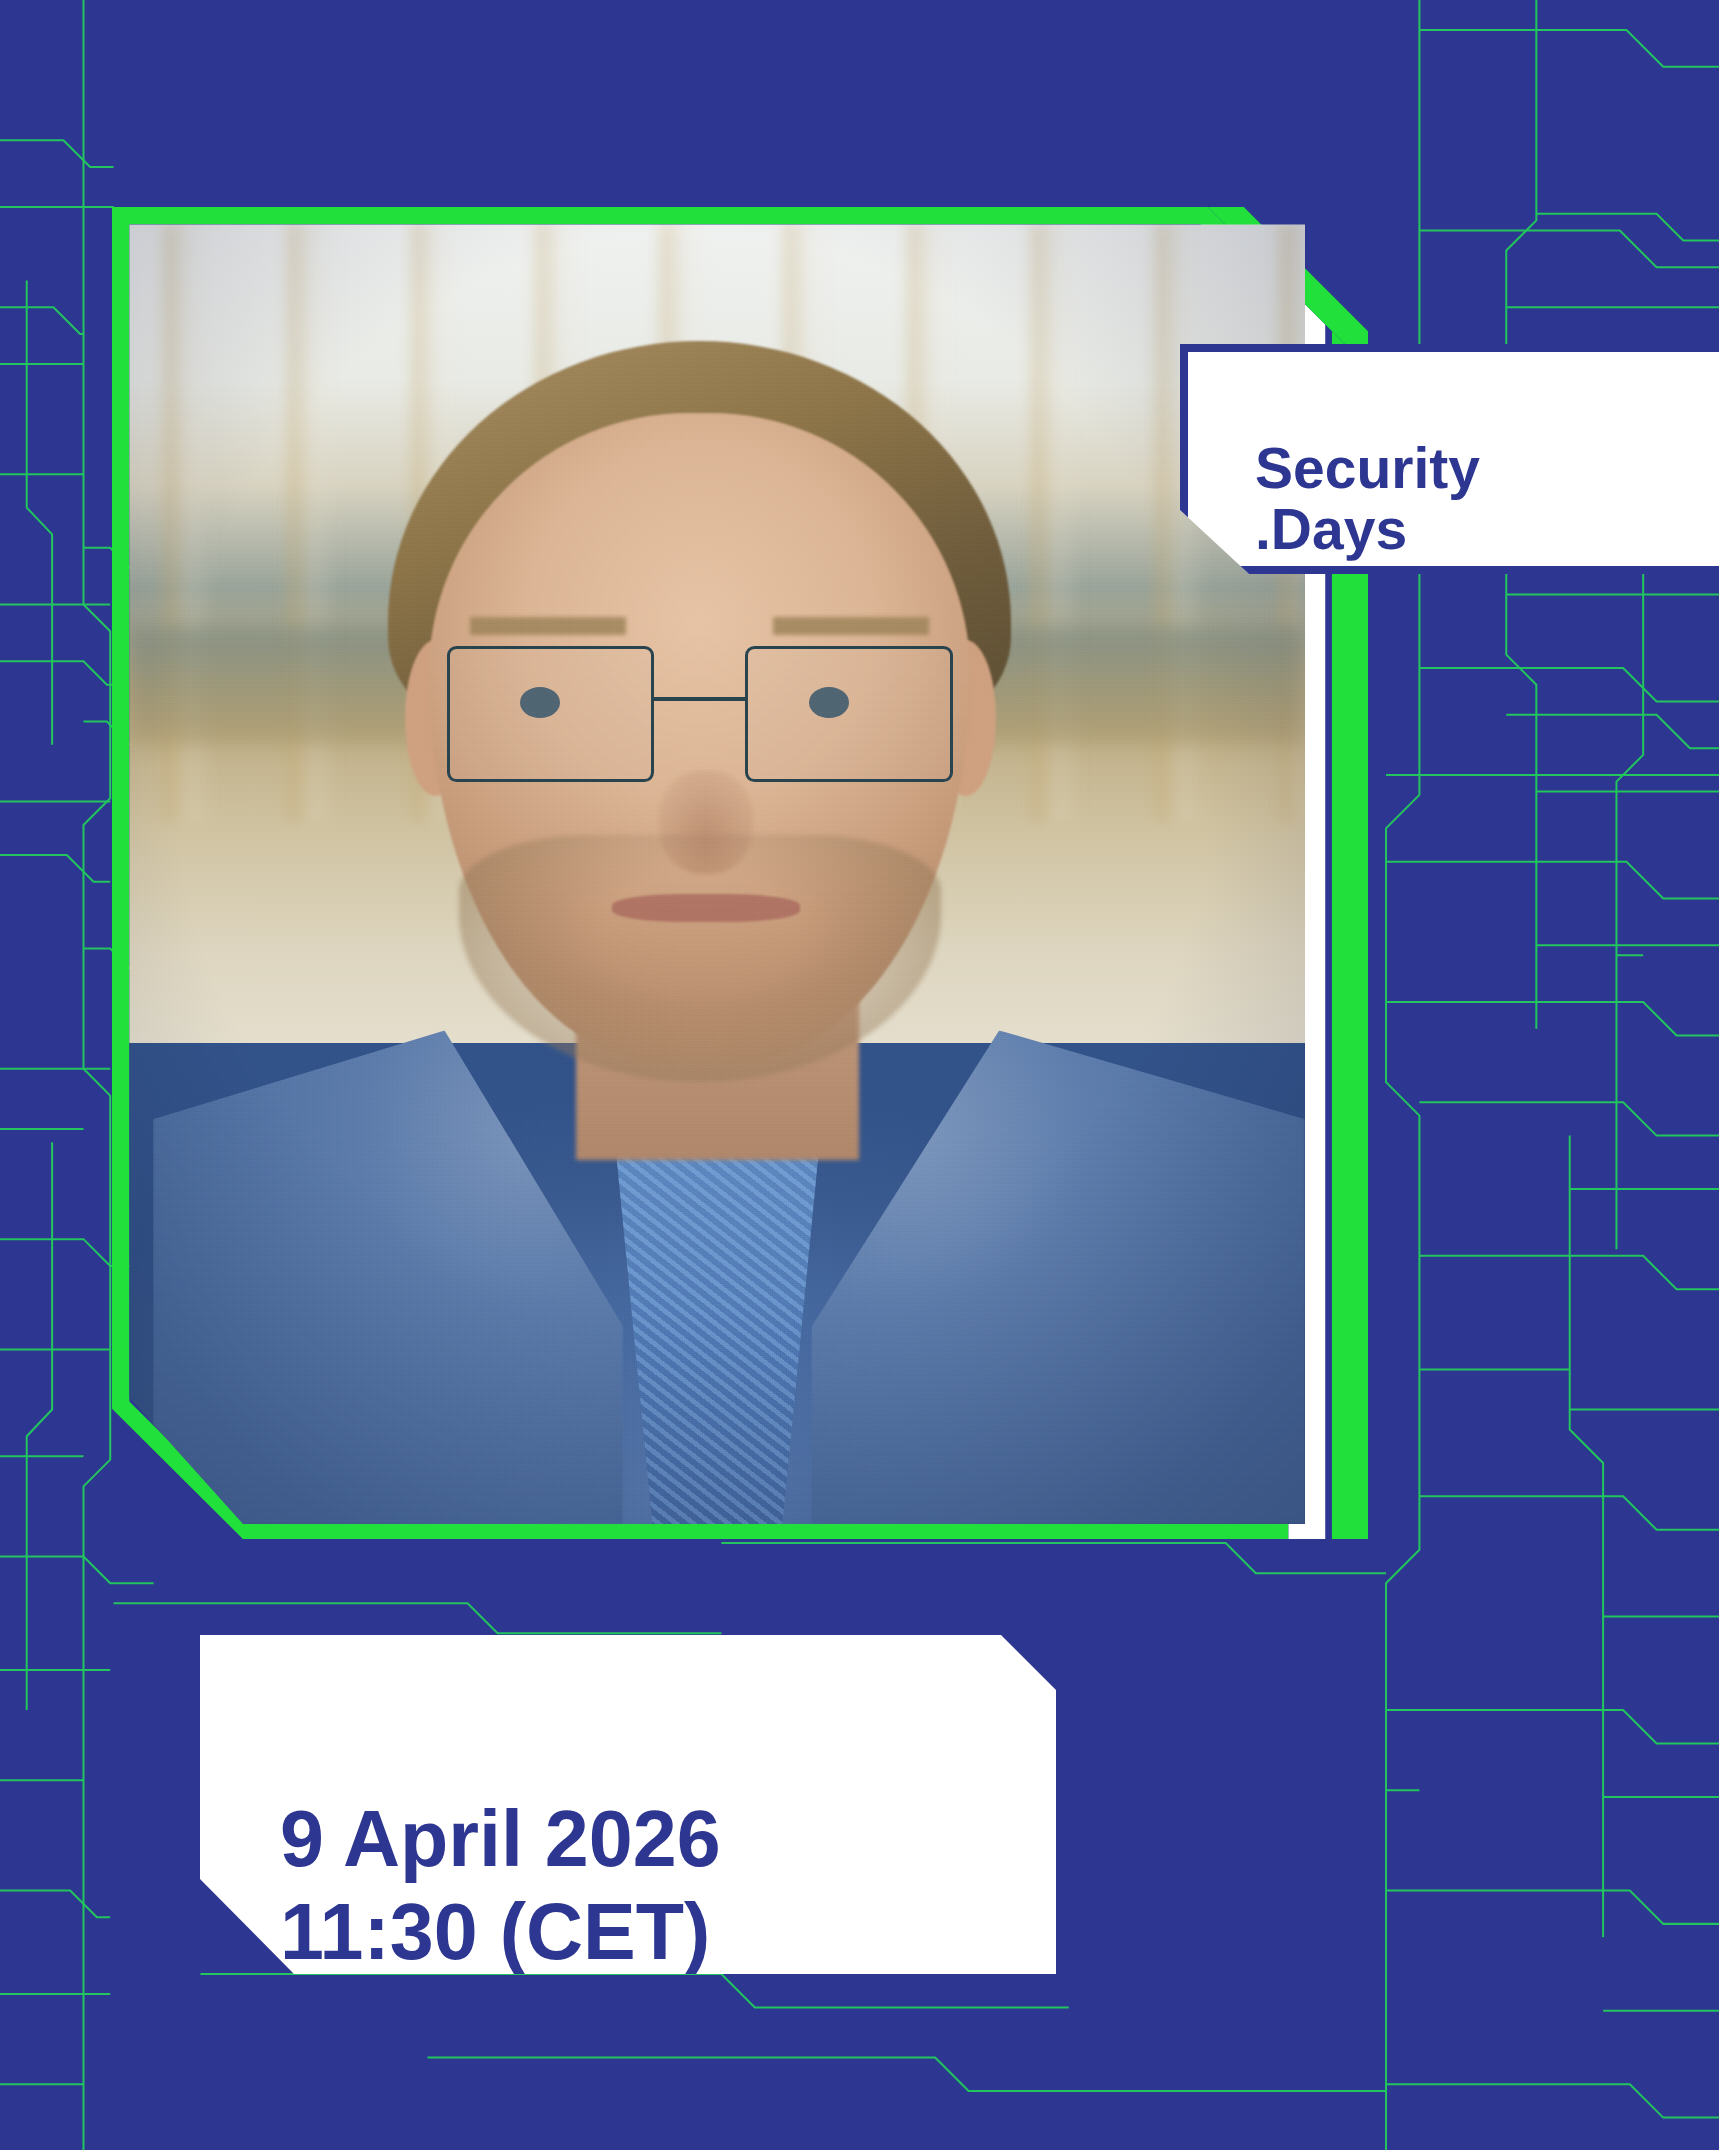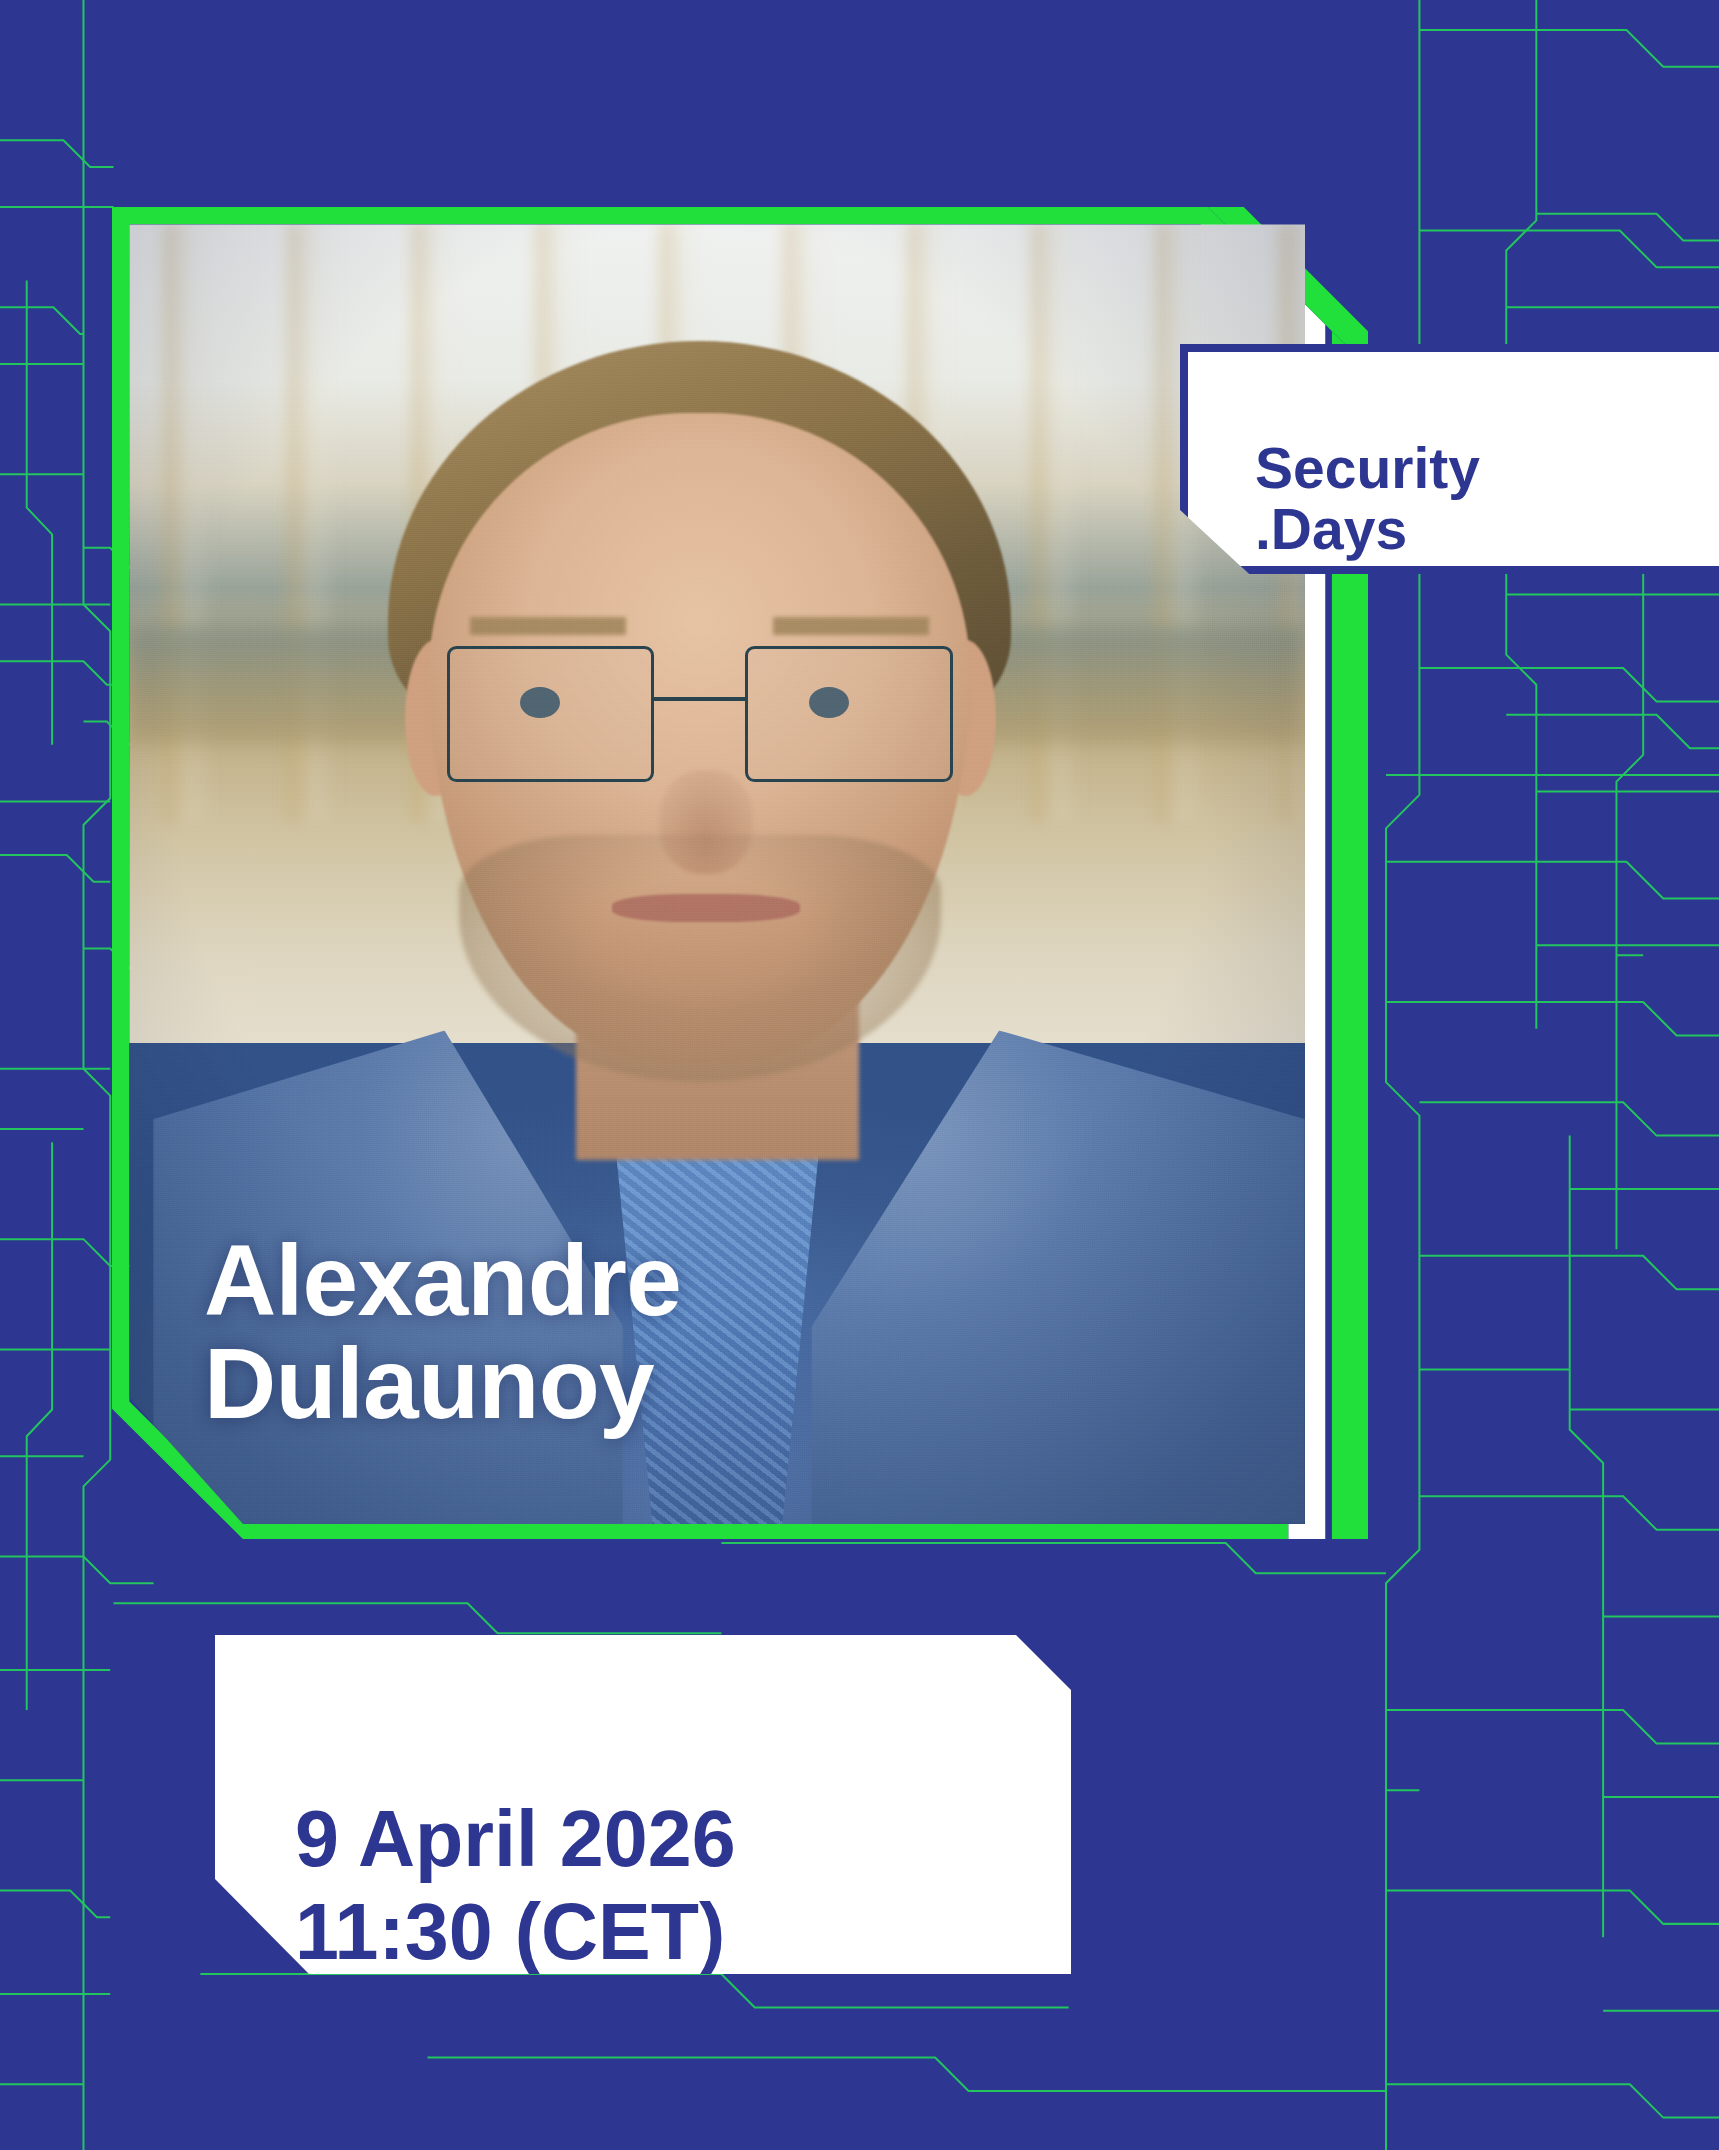--- a/index.html
+++ b/index.html
@@ -306,21 +306,21 @@
     height: 188px;
     border: 8.7px solid #2d3690;
     -webkit-clip-path: polygon(0 0, calc(100% - 31px) 0, 100% 31px, 100% 100%, 31px 100%, 0 calc(100% - 31px));
     clip-path: polygon(0 0, calc(100% - 31px) 0, 100% 31px, 100% 100%, 31px 100%, 0 calc(100% - 31px));
     padding: 20px 0 0 41px;
     font-size: 48px;
     line-height: 1.1;
     white-space: pre-line;
   }
   #badge-date {
-    left: 215px;
+    left: 200px;
     top: 1635px;
     width: 856px;
     height: 339px;
     -webkit-clip-path: polygon(0 0, calc(100% - 55px) 0, 100% 55px, 100% 100%, 94px 100%, 0 calc(100% - 95px));
     clip-path: polygon(0 0, calc(100% - 55px) 0, 100% 55px, 100% 100%, 94px 100%, 0 calc(100% - 95px));
     padding: 64px 0 0 80px;
     font-size: 79px;
     line-height: 1.18;
     white-space: pre-line;
     letter-spacing: 0px;
@@ -442,22 +442,20 @@
       <div class="ph ph-glass">
         <span class="lens l"></span>
         <span class="lens r"></span>
         <span class="bridge"></span>
       </div>
       <div class="ph ph-vignette"></div>
       <div class="ph ph-grain"></div>
     </div>
   </div>
 
-  <div id="speaker-name">Alexandre
-Dulaunoy</div>
 
   <div id="badge-security" class="badge">
     <div id="badge-security-inner">Security
 .Days</div>
   </div>
 
 
   <div id="badge-date" class="badge">
     <div>9 April 2026
 11:30 (CET)</div>

